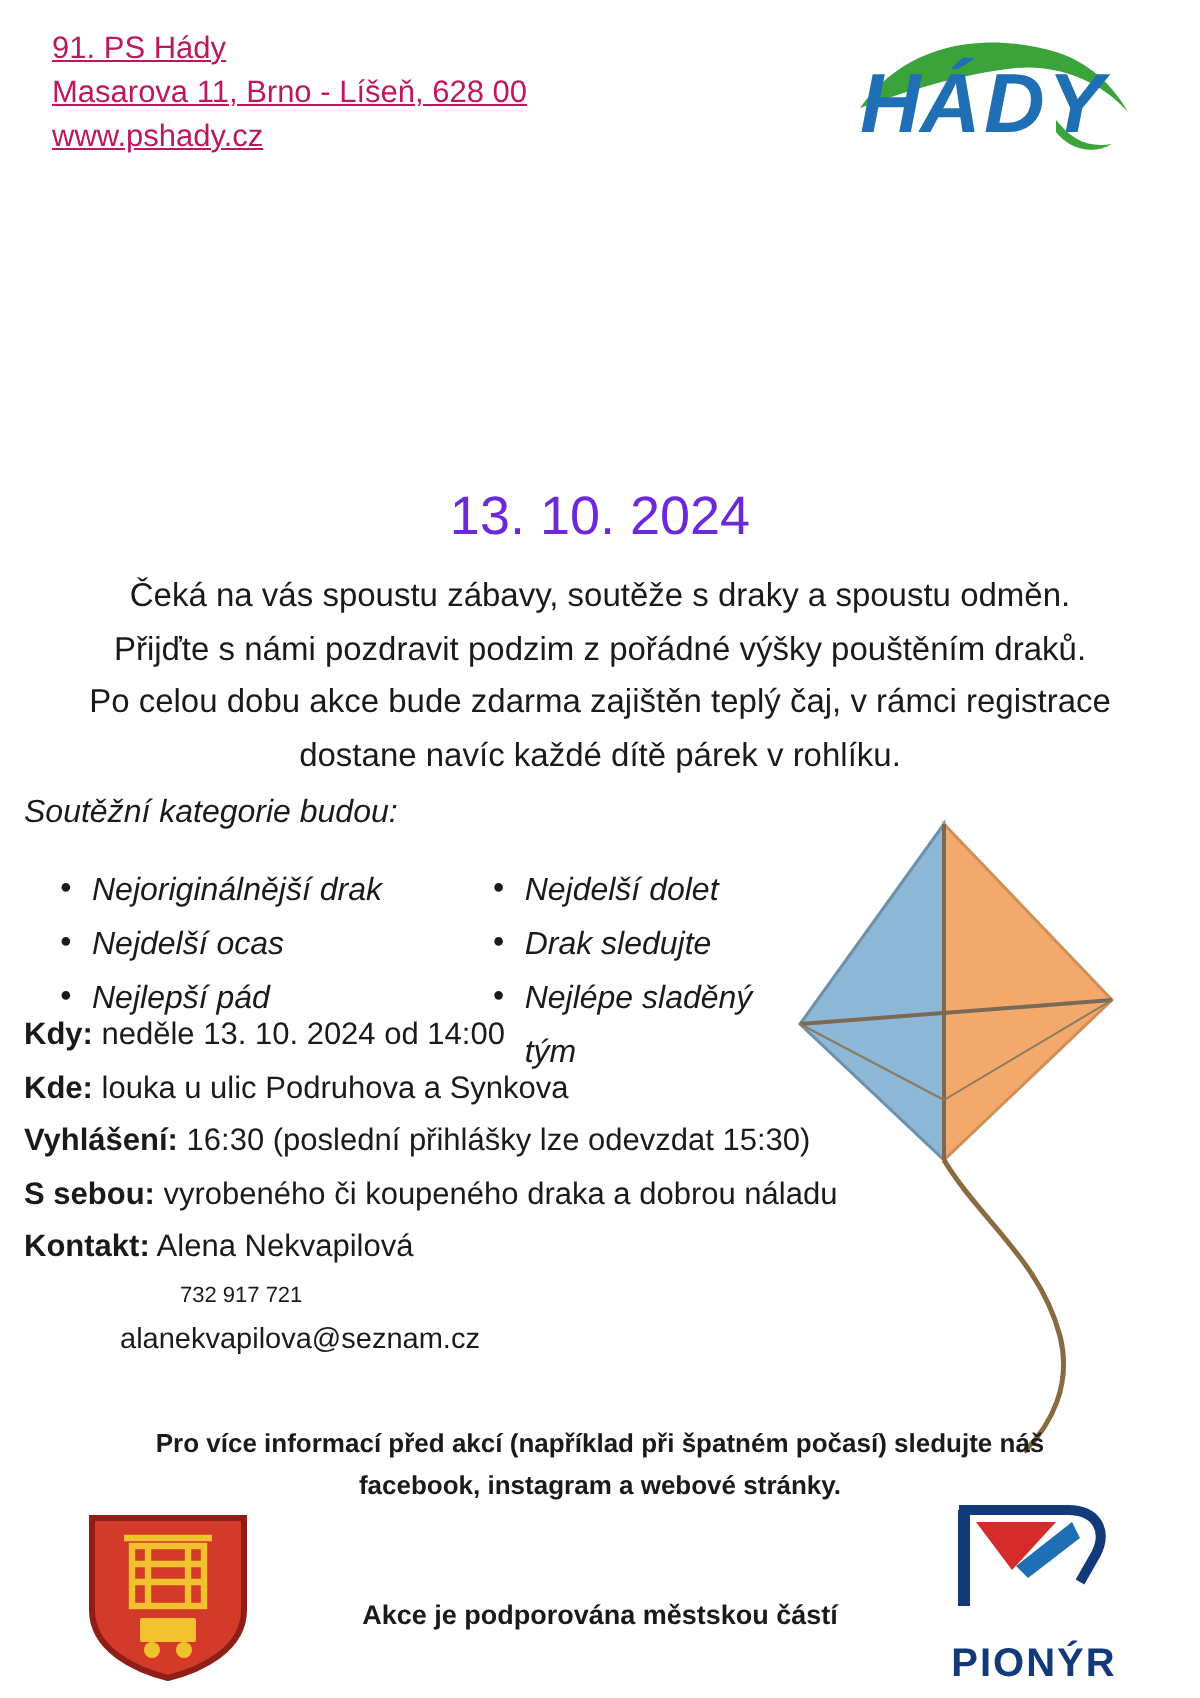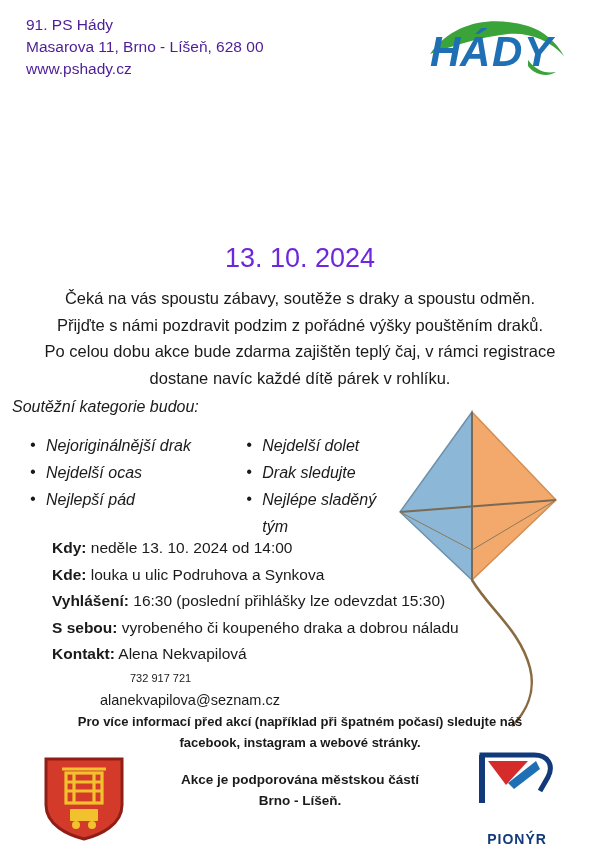--- a/index.html
+++ b/index.html
@@ -28,21 +28,22 @@
     top: 14px;
     left: 26px;
     width: 548px;
     display: flex;
     justify-content: space-between;
     align-items: flex-start;
   }
   .org-block {
     line-height: 1.42;
     font-size: 15.5px;
-    color: #4c1d95;
+    color: #be185d;
+    text-decoration: underline;
   }
   .org-line { display: block; white-space: nowrap; }
 
   .logo {
     position: relative;
     width: 150px;
     height: 72px;
     margin-top: -4px;
   }
   .logo svg { display: block; }
@@ -139,26 +140,25 @@
     position: absolute;
     top: 400px;
     left: 370px;
     width: 225px;
     height: 330px;
   }
 
   
   .details {
     position: absolute;
-    top: 540px;
+    top: 510px;
     left: 12px;
     width: 470px;
     font-size: 15.5px;
     line-height: 1.0;
-    margin-left: 40px;
   }
   .detail-row {
     margin-bottom: 11px;
   }
   .detail-row b { font-weight: bold; }
   .contact-line {
     margin-left: 78px;
     margin-bottom: 9px;
     font-size: 11px;
   }
@@ -184,44 +184,44 @@
   .support {
     position: absolute;
     top: 770px;
     left: 120px;
     width: 360px;
     text-align: center;
     font-size: 13.5px;
     font-weight: bold;
     line-height: 1.55;
   }
-  .support span { display: block; }
+  .support span { display: block; margin-top: 28px; }
 
   
   .crest {
     position: absolute;
     top: 755px;
     left: 42px;
     width: 84px;
     height: 86px;
   }
   .pionyr {
     position: absolute;
     top: 745px;
     left: 462px;
     width: 110px;
     height: 96px;
     text-align: center;
   }
   .pionyr-text {
-    font-size: 14px;
+    font-size: 20px;
     font-weight: bold;
     letter-spacing: 1px;
     color: #123a7a;
-    margin-top: 12px;
+    margin-top: 1px;
   }
 </style>
 </head>
 <body>
 
 <div class="poster">
 
   <div class="header">
     <div class="org-block">
       <span class="org-line">91. PS Hády</span>

